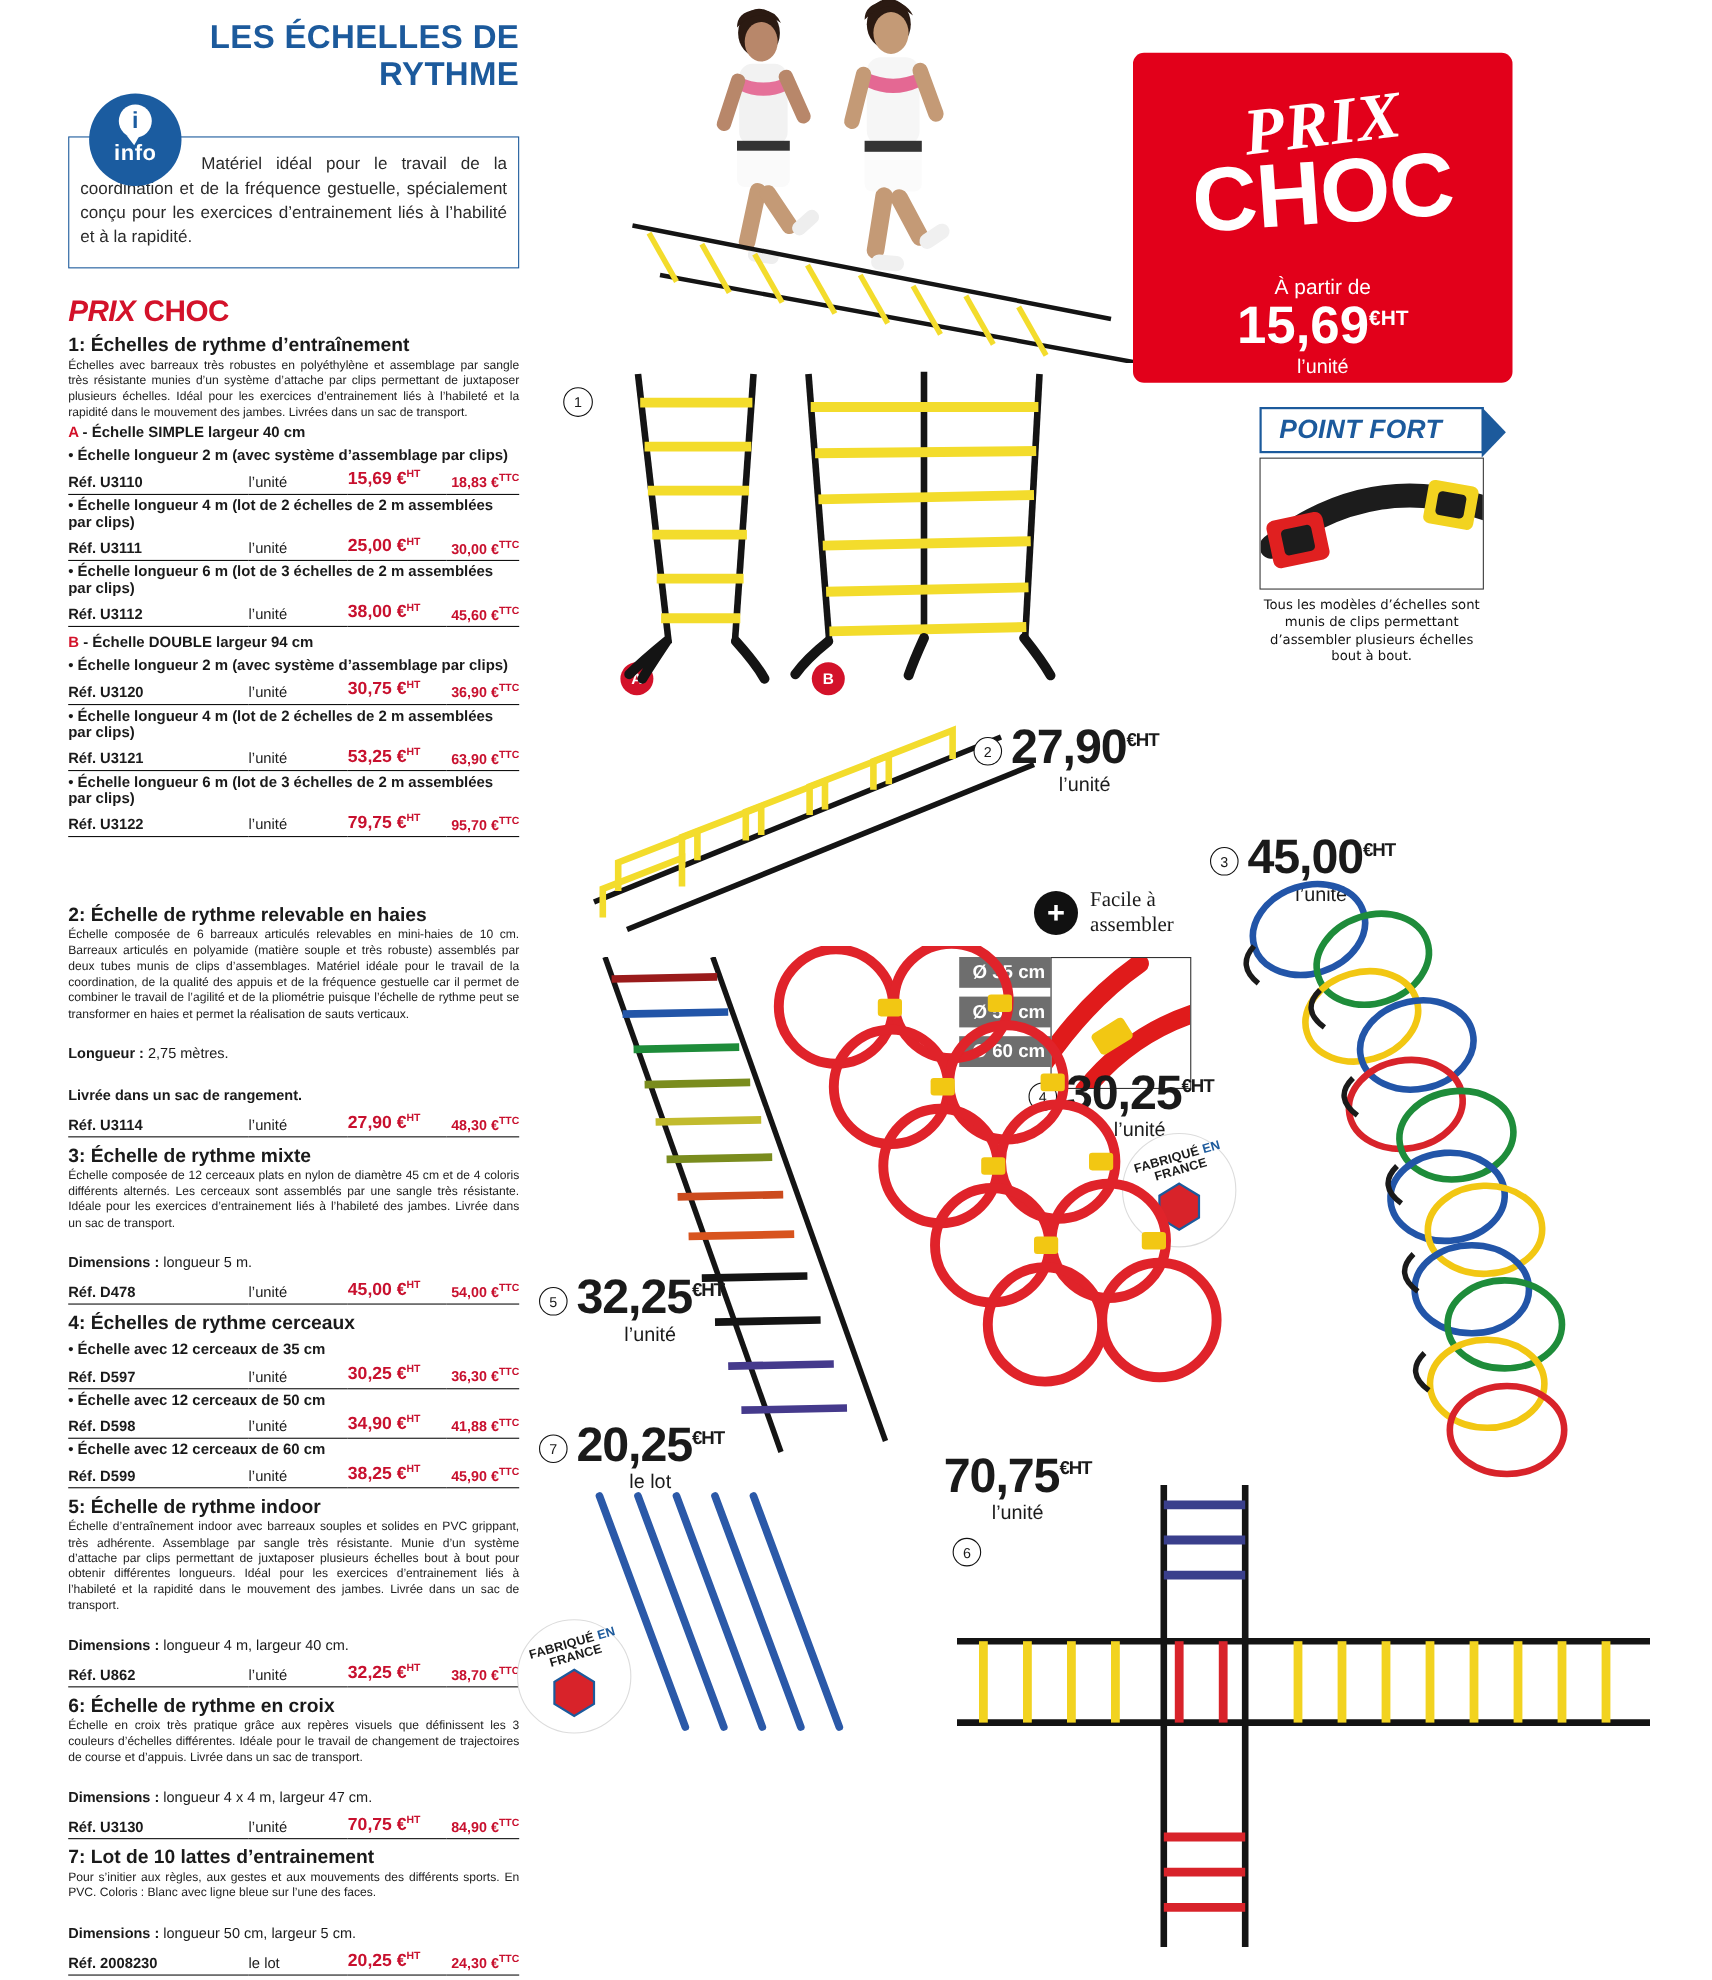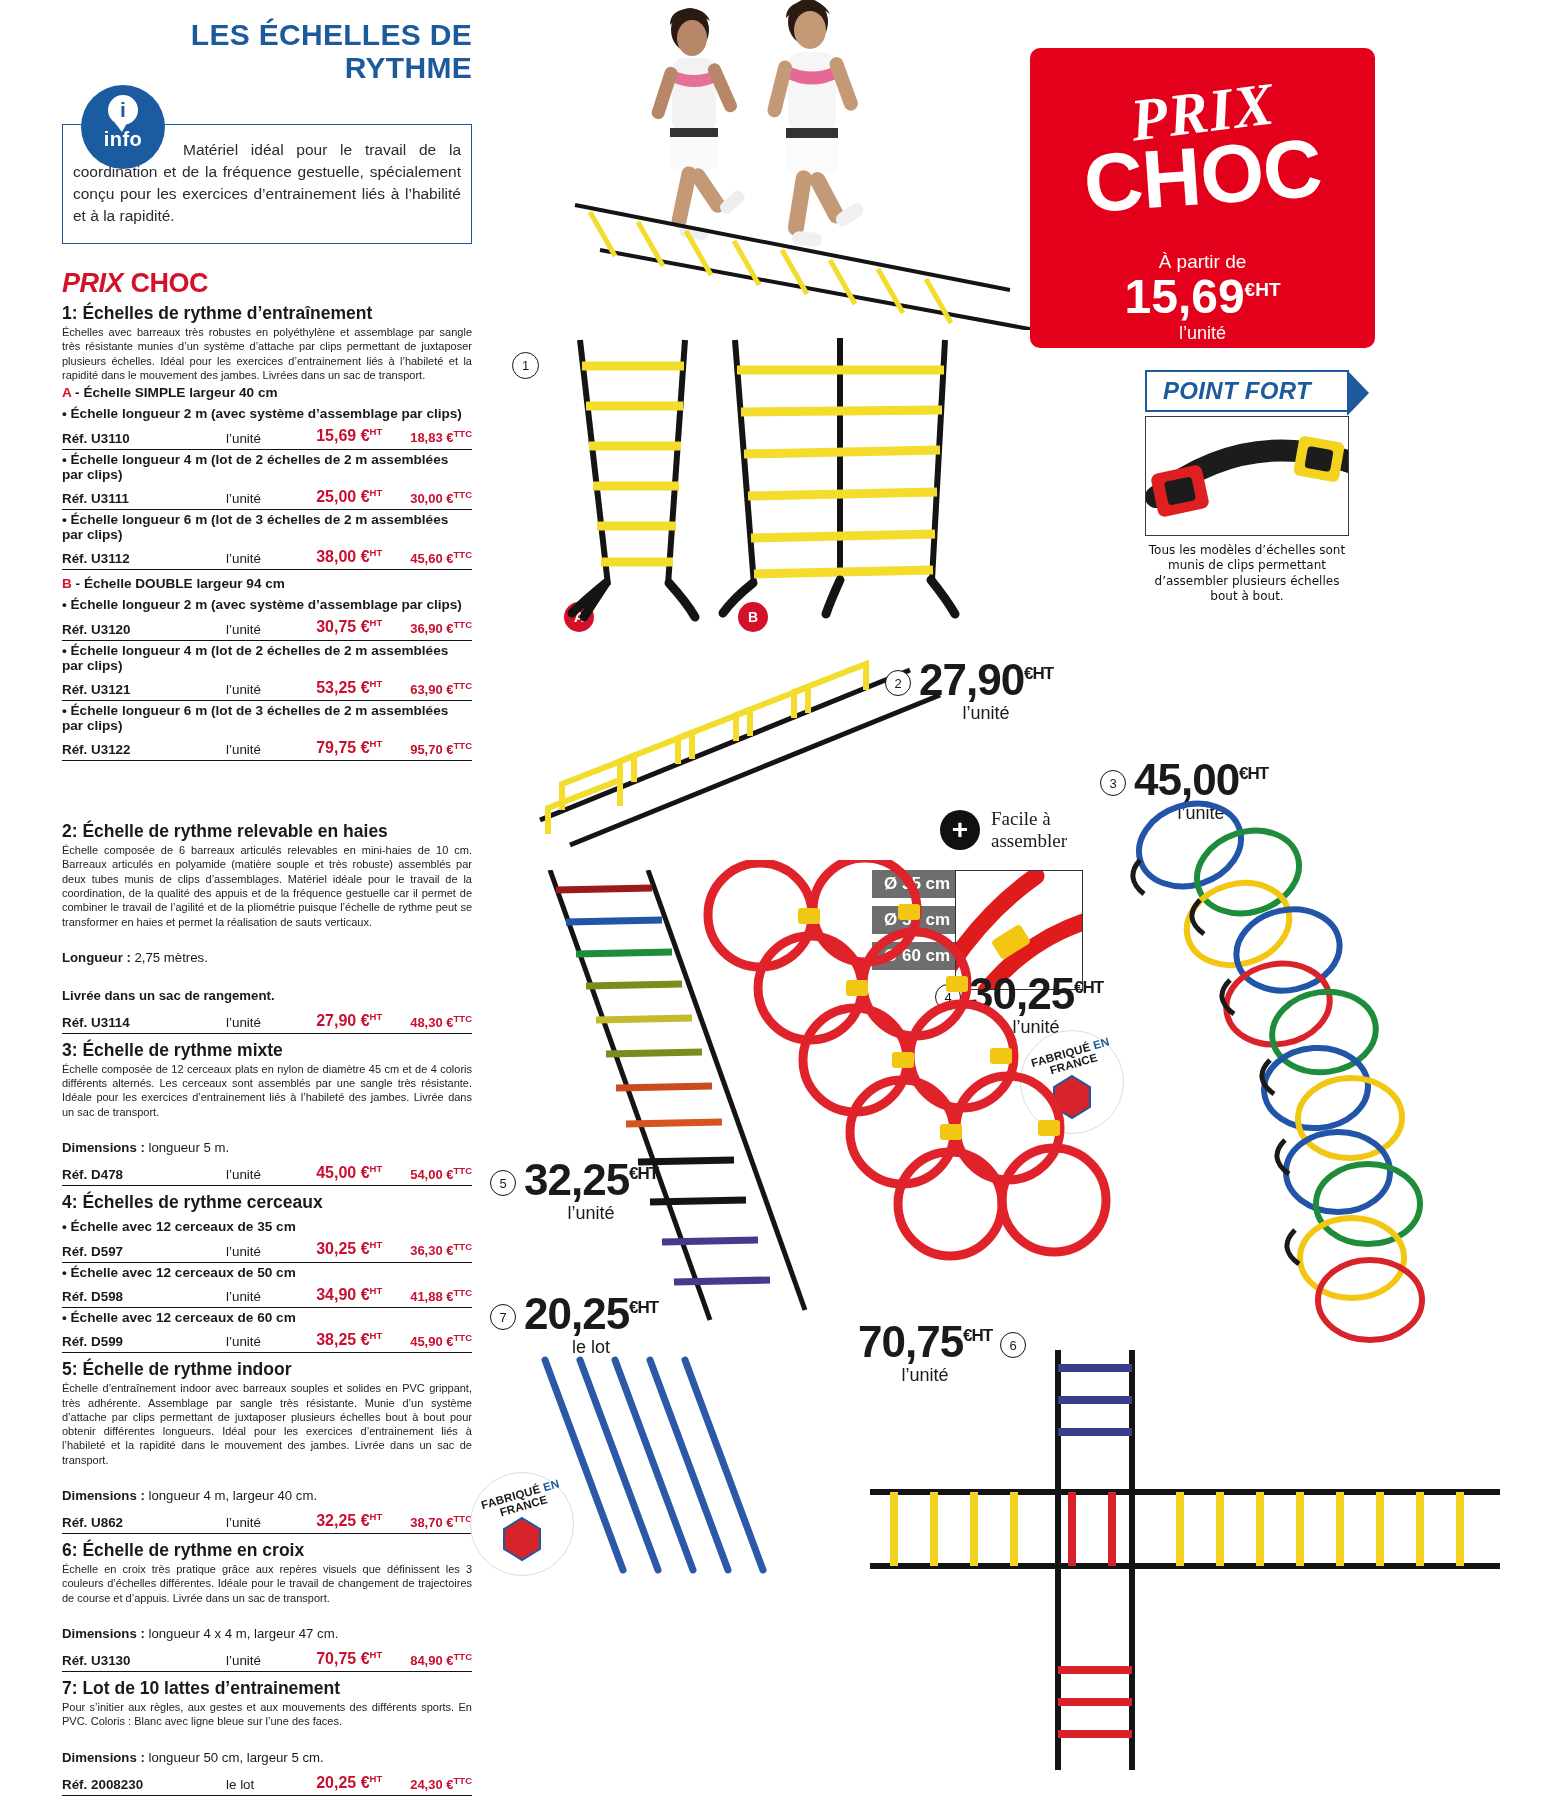--- a/index.html
+++ b/index.html
@@ -684,21 +684,21 @@
     <div class="ffbadge" style="left:-10px; top:1472px;">
       <div class="ring"></div>
       <div class="txt">
         <span>FABRIQUÉ</span> <span class="en">EN</span> <span>FRANCE</span>
       </div>
       <svg class="hex" width="46" height="46">
         <path d="M23 2 L41 13 L41 33 L23 44 L5 33 L5 13 Z" fill="#d8232a" stroke="#1c5a9c" stroke-width="2"></path>
       </svg>
     </div>
 
-    <div class="callout" style="left:378px; top:1320px;">
+    <div class="callout" style="left:378px; top:1320px;flex-direction:column;">
       <div class="block">
         <div class="amt"><span>70,75</span><sup>€HT</sup></div>
         <div class="unit">l’unité</div>
       </div>
       <div class="num" style="margin-left:8px">6</div>
     </div>
 
     <svg class="svgabs" style="left:380px; top:1340px;" width="660" height="450">
 
       <line x1="198" y1="10" x2="198" y2="430" stroke="#141414" stroke-width="6"></line>

